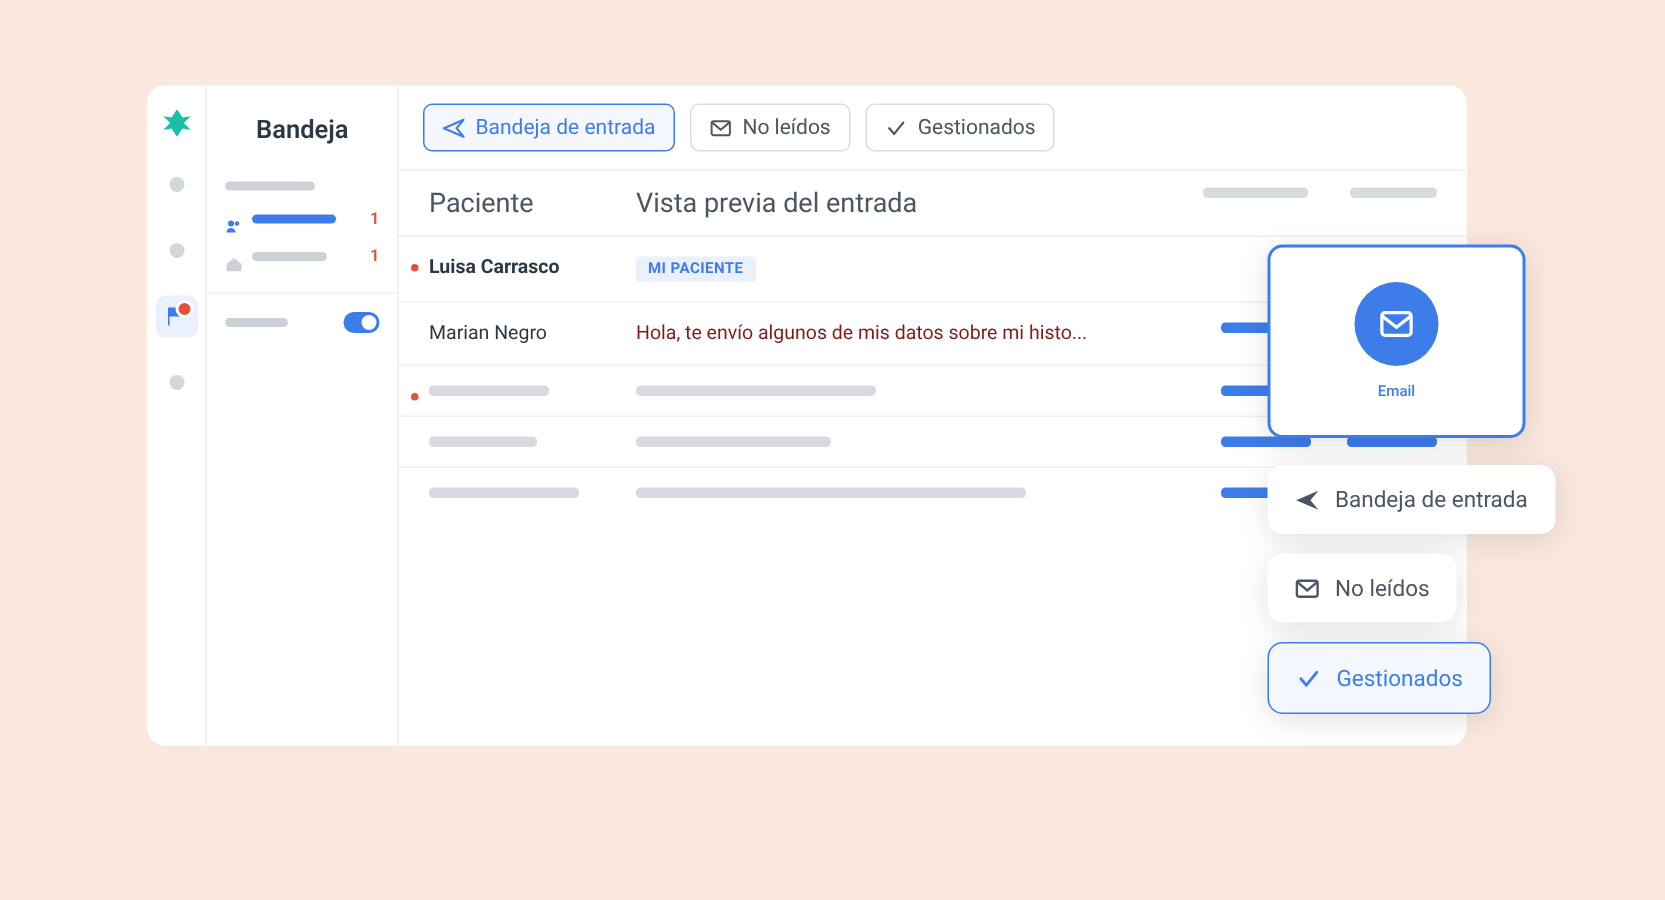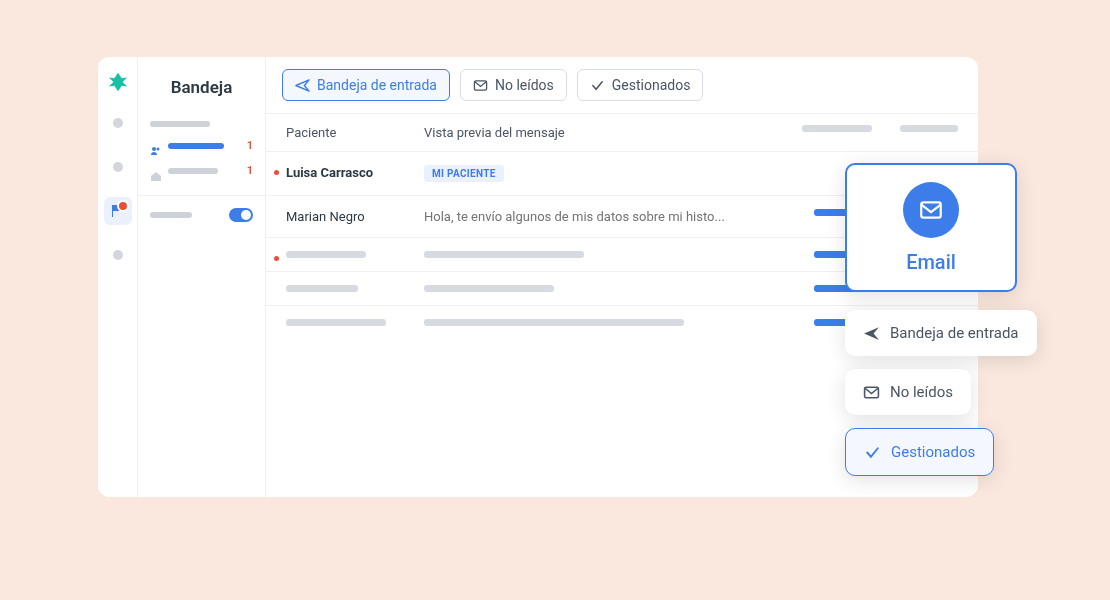--- a/index.html
+++ b/index.html
@@ -28,45 +28,45 @@
     .sb-toggle-row { display: flex; align-items: center; justify-content: space-between; padding: 0 12px; }
     .toggle { width: 24px; height: 14px; background: #3d7dea; border-radius: 7px; position: relative; }
     .toggle::after { content: ''; position: absolute; right: 2px; top: 2px; width: 10px; height: 10px; background: #fff; border-radius: 50%; }
     
     .main { flex: 1; display: flex; flex-direction: column; }
     .tabs { display: flex; gap: 10px; padding: 12px 16px; border-bottom: 1px solid #eef0f2; }
     .tab { display: flex; align-items: center; gap: 7px; padding: 7px 12px; border: 1px solid #d8dde3; border-radius: 6px; font-size: 14px; color: #4b5563; cursor: pointer; background: #fff; }
     .tab.active { border-color: #3d7dea; color: #3d7dea; background: #f4f8fe; }
     .tab-icon { width: 15px; height: 15px; display: flex; align-items: center; justify-content: center; }
     
-    .cols { display: flex; padding: 11px 20px; font-size: 13px; color: #4b5563; border-bottom: 1px solid #eef0f2; }
+    .cols { display: flex; padding: 11px 20px; font-size: 18px; color: #4b5563; border-bottom: 1px solid #eef0f2; }
     .col-p { width: 138px; }
     .col-v { flex: 1; }
     .col-skel { height: 7px; background: #d7dbe1; border-radius: 3px; }
     .col-t { width: 70px; margin-right: 28px; }
     .col-a { width: 58px; }
     
     .row { display: flex; align-items: flex-start; padding: 13px 20px; border-bottom: 1px solid #eef0f2; font-size: 13px; position: relative; }
     .row-dot { position: absolute; left: 8px; top: 18px; width: 5px; height: 5px; border-radius: 50%; background: #e74e3c; }
     .row-p { width: 138px; color: #2c3844; }
     .row-p.bold { font-weight: 700; }
-    .row-v { flex: 1; color: #737373; }
+    .row-v { flex: 1; color: #7f1d1d; }
     .row-v.bold { font-weight: 700; color: #2c3844; }
     .row-badge { font-size: 10px; font-weight: 700; color: #3d7dea; background: #eaf1fd; padding: 3px 8px; border-radius: 3px; letter-spacing: 0.3px; }
     .row-skel { height: 7px; border-radius: 3px; }
     .row-skel.tag { width: 60px; background: #3d7dea; margin-left: auto; margin-right: 24px; }
     .row-skel.act { width: 60px; background: #3d7dea; }
     .row-skel.gp { background: #d7dbe1; }
 
     
     .float { position: absolute; background: #fff; border-radius: 10px; box-shadow: 0 4px 20px rgba(0,0,0,0.12); display: flex; align-items: center; }
     .email-card { left: 845px; top: 163px; width: 172px; height: 129px; flex-direction: column; justify-content: center; gap: 12px; border: 2px solid #3d7dea; }
     .email-circle { width: 56px; height: 56px; border-radius: 50%; background: #3d7dea; display: flex; align-items: center; justify-content: center; }
     .email-circle svg { width: 26px; height: 26px; stroke: #fff; fill: none; stroke-width: 2; }
-    .email-label { color: #3d7dea; font-size: 20px; font-weight: 500; }
+    .email-label { color: #3d7dea; font-size: 10px; font-weight: 500; }
     .pill { padding: 14px 18px; gap: 10px; font-size: 15px; color: #4b5563; }
     .pill.active { border: 1.5px solid #3d7dea; color: #3d7dea; background: #f4f8fe; }
     .pill-icon { width: 17px; height: 17px; display: flex; align-items: center; justify-content: center; }
     .p-inbox { left: 845px; top: 310px; }
     .p-unread { left: 845px; top: 369px; }
     .p-managed { left: 845px; top: 428px; }
   </style>
 </head>
 <body>
 
@@ -149,21 +149,21 @@
             <svg viewBox="0 0 16 16">
               <path d="M3 8l3.5 4L13 4" fill="none" stroke="#4b5563" stroke-width="1.6" stroke-linecap="round"></path>
             </svg>
           </span>
         <span>Gestionados</span>
       </div>
     </div>
 
     <div class="cols">
       <div class="col-p">Paciente</div>
-      <div class="col-v">Vista previa del mensaje</div>
+      <div class="col-v">Vista previa del entrada</div>
       <div class="col-skel col-t"></div>
       <div class="col-skel col-a"></div>
     </div>
 
     <div class="row">
       <div class="row-dot"></div>
       <div class="row-p bold">Luisa Carrasco</div>
       <div class="row-badge">MI PACIENTE</div>
     </div>
 

